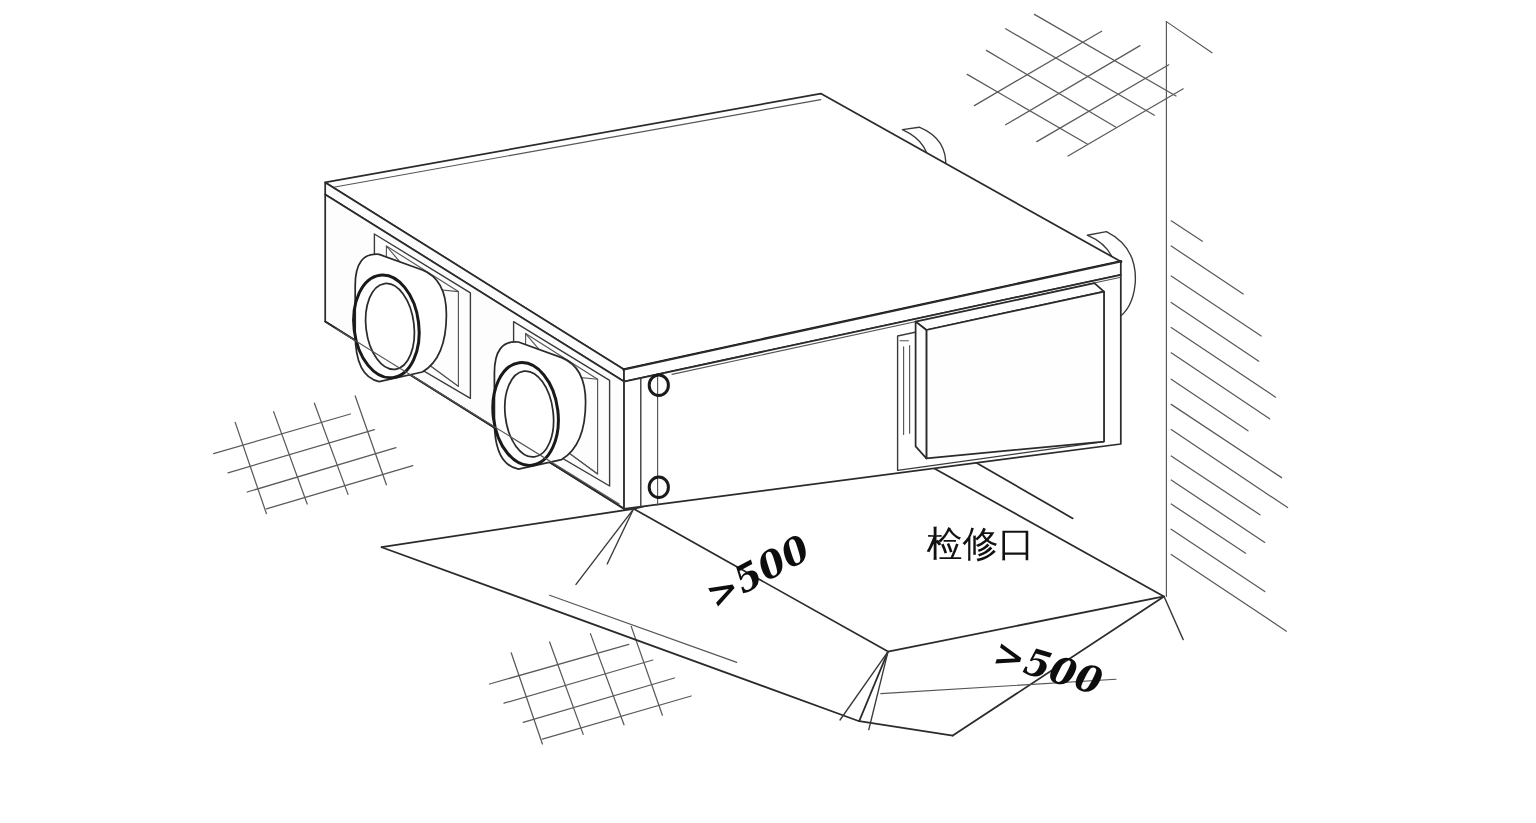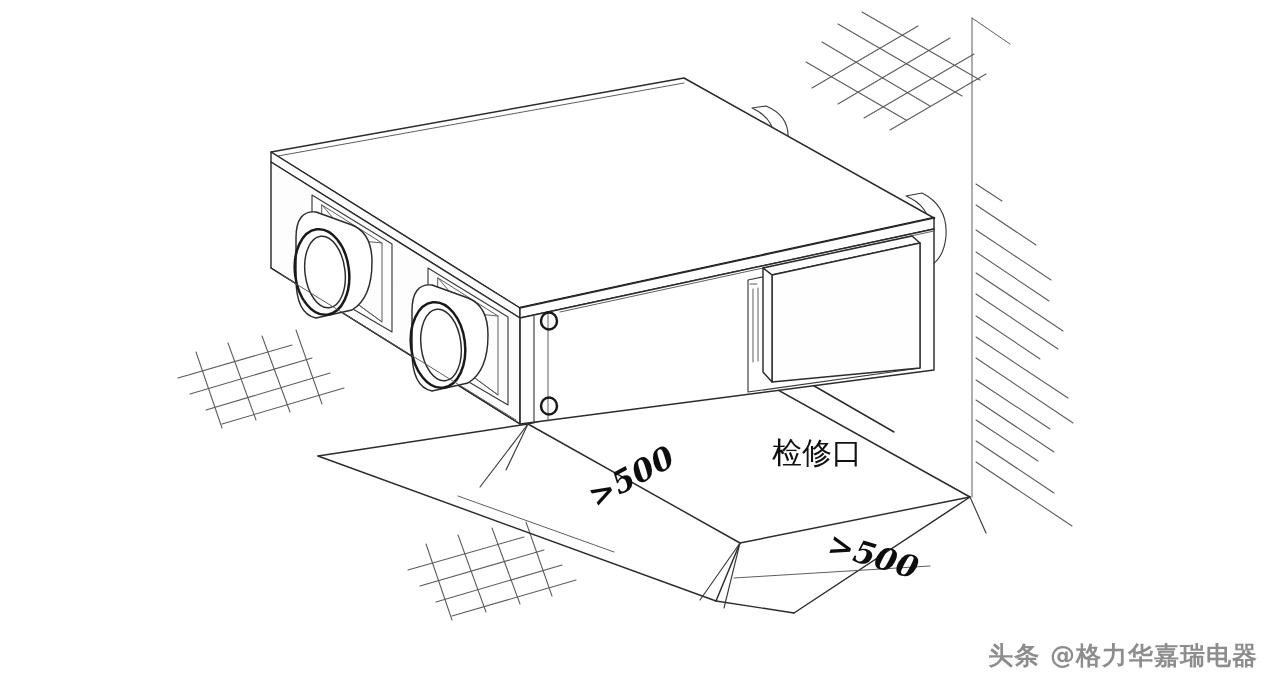--- a/index.html
+++ b/index.html
@@ -245,15 +245,14 @@
     <path class="ln-thin" d="M 280 274 L 516 420"></path>
 
     <text class="label-cjk" x="772" y="463">检修口</text>
 
     <text class="label-dim" x="596" y="508" transform="rotate(-28.5 596 508)">&gt;500</text>
 
     <text class="label-dim" x="826" y="553" transform="rotate(16.5 826 553)">&gt;500</text>
 
   </svg>
 
-  <div class="watermark-text">头条 @格力华嘉瑞电器</div>
 
 </div>
 
 </body></html>

